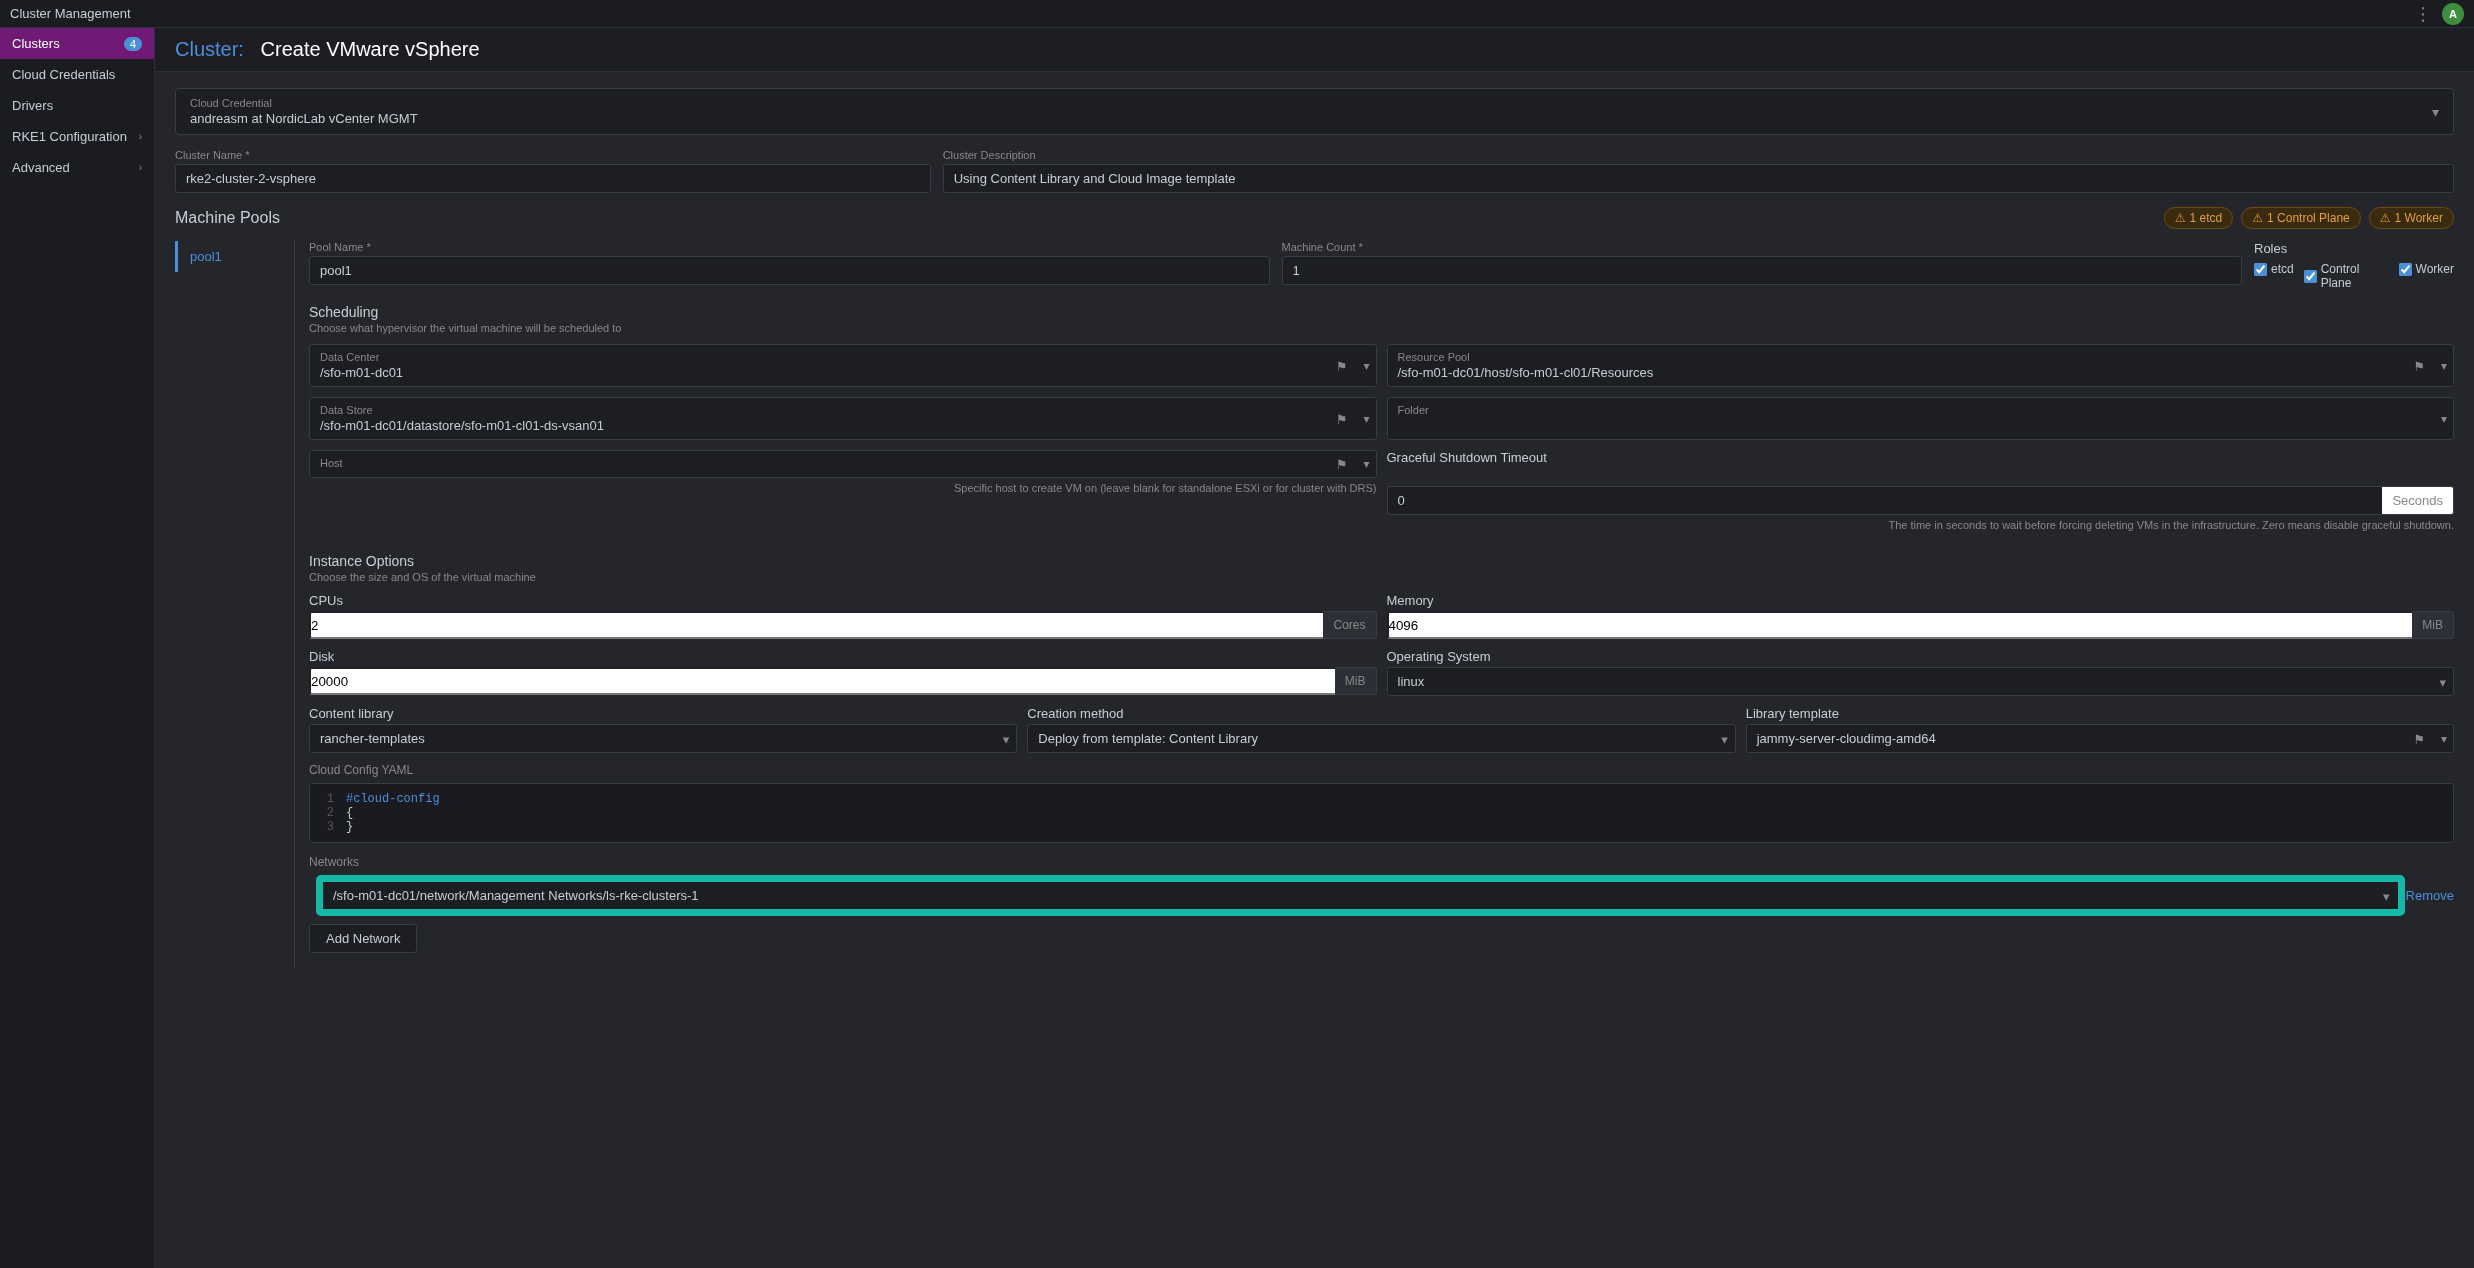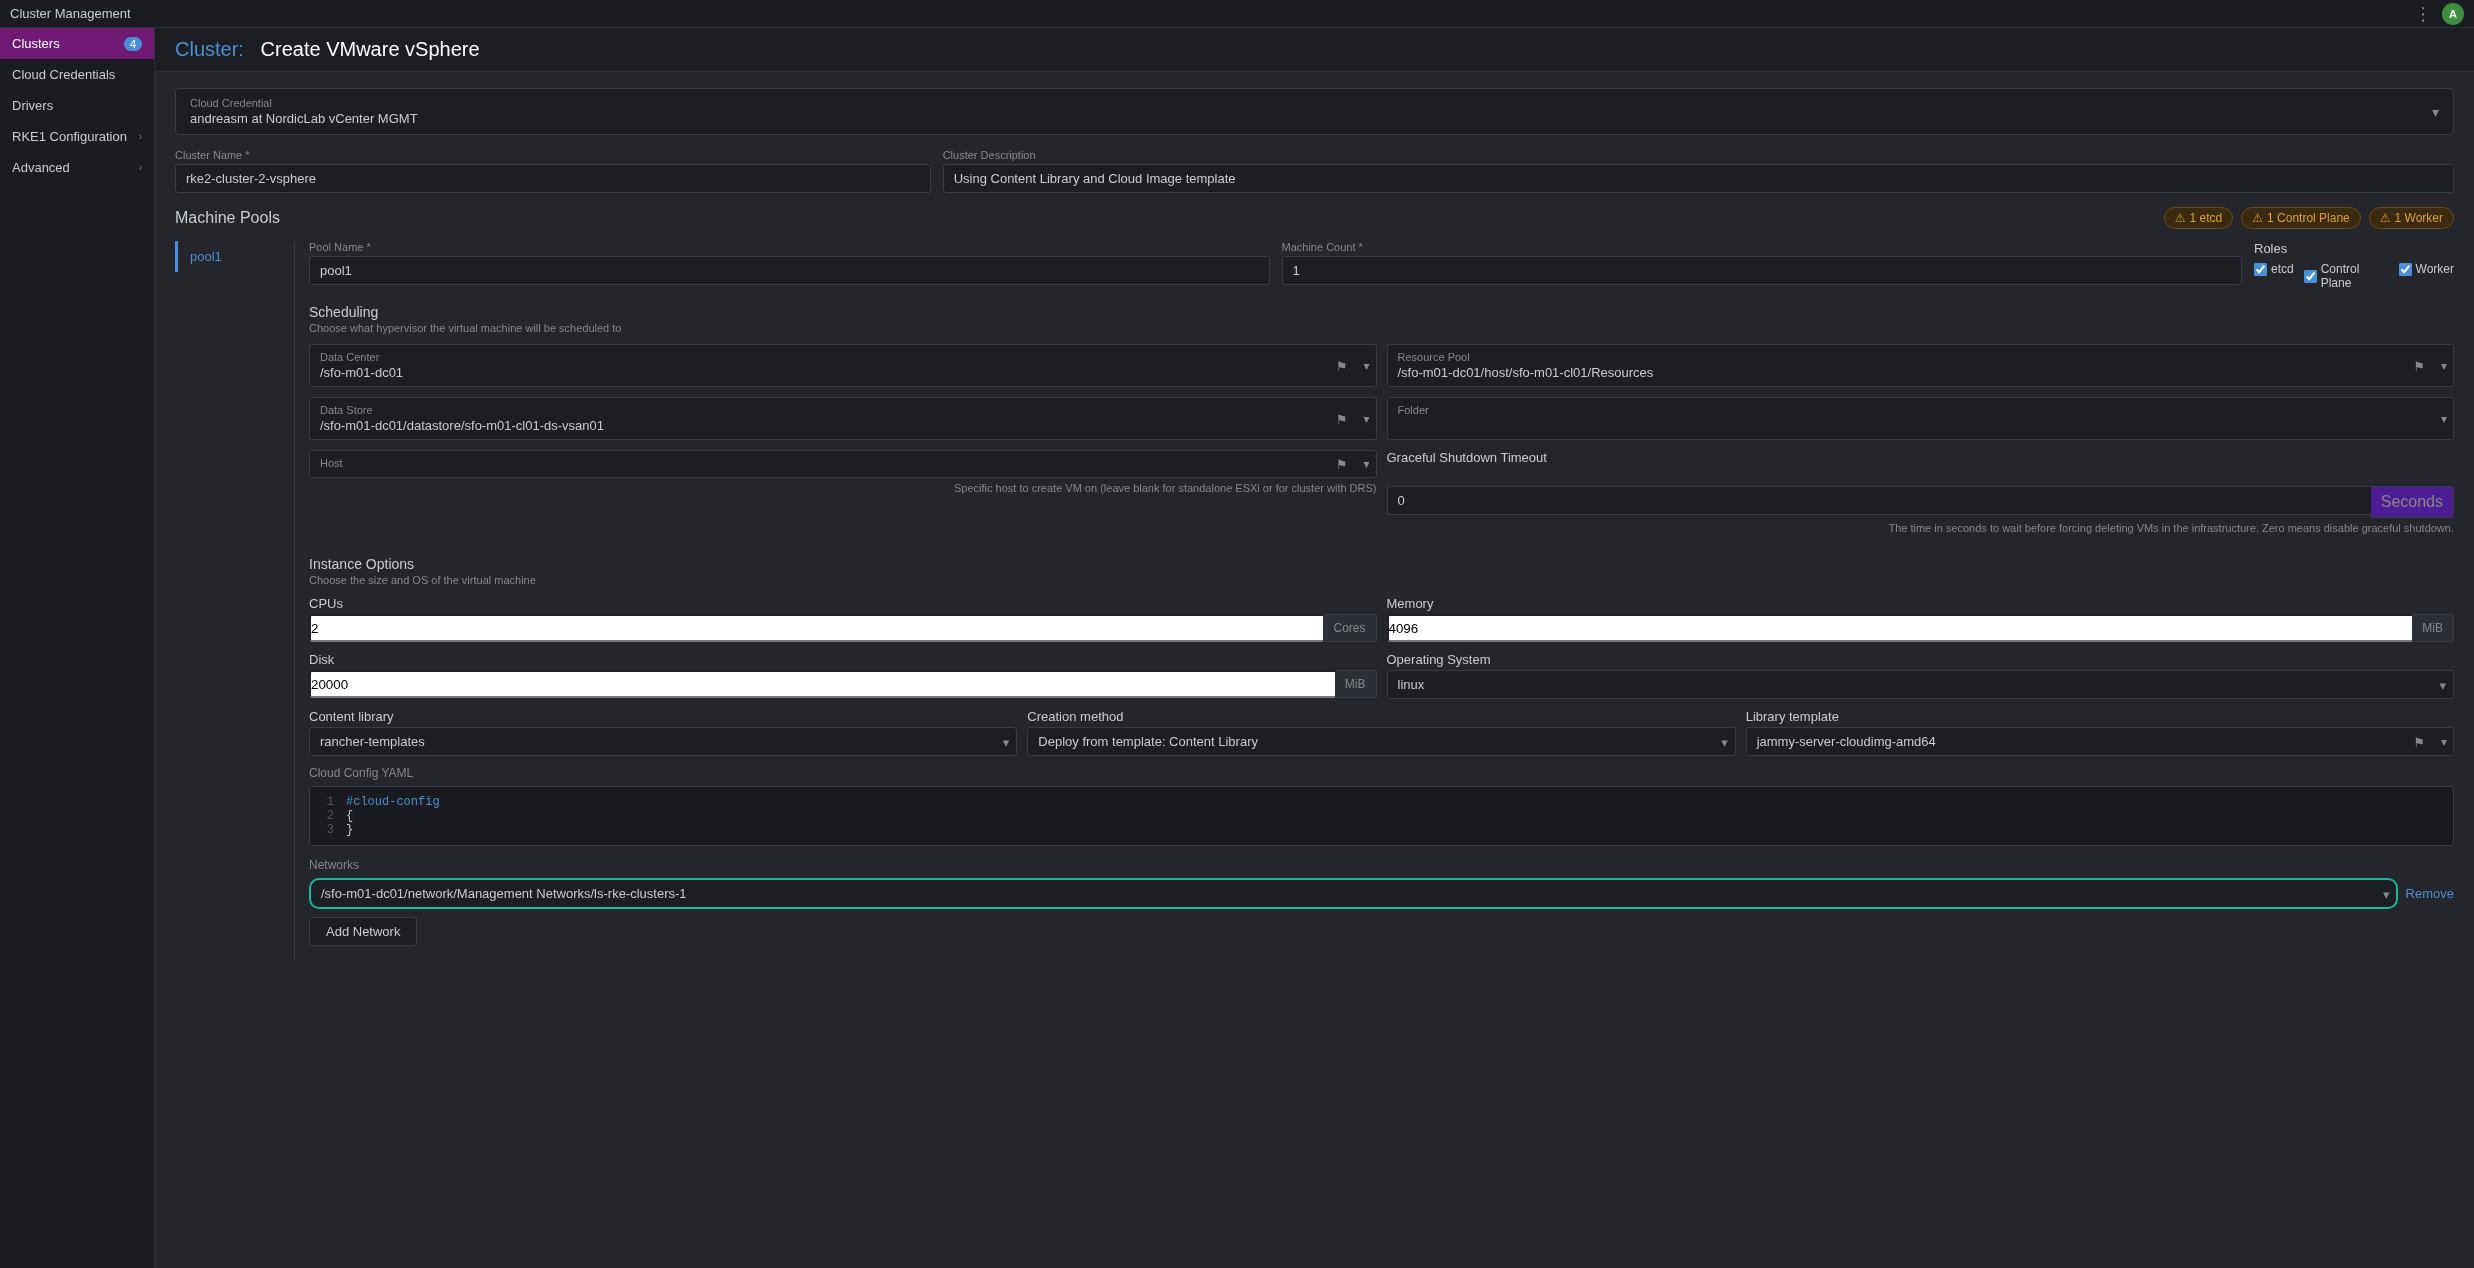--- a/index.html
+++ b/index.html
@@ -92,30 +92,30 @@
     .yaml-line { display: flex; }
     .yaml-line-num { color: #555; margin-right: 12px; user-select: none; min-width: 16px; text-align: right; }
     .yaml-comment { color: #4a90d9; }
     .yaml-brace { color: #c8cdd3; }
 
     
     .networks-section { margin-bottom: 10px; }
     .networks-label { font-size: 12px; color: #888; margin-bottom: 6px; }
     .network-row { display: flex; align-items: center; gap: 8px; margin-bottom: 8px; }
     .network-select { flex: 1; position: relative; }
-    .network-select select { width: 100%; background: #1d1e23; border: 2px solid #14b8a6; border-radius: 10px; color: #c8cdd3; padding: 6px 30px 6px 10px; font-size: 13px; outline: none; appearance: none; }
+    .network-select select { width: 100%; background: #1d1e23; border: 7px solid #14b8a6; border-radius: 5px; color: #c8cdd3; padding: 6px 30px 6px 10px; font-size: 13px; outline: none; appearance: none; margin-left: 7px; }
     .network-select::after { content: '▾'; position: absolute; right: 8px; top: 50%; transform: translateY(-50%); color: #888; pointer-events: none; }
     .remove-btn { color: #4a90d9; cursor: pointer; font-size: 13px; white-space: nowrap; }
 
     .add-network-btn { background: #1d1e23; border: 1px solid #3a3c44; color: #c8cdd3; padding: 6px 16px; border-radius: 3px; cursor: pointer; font-size: 13px; }
 
     
     .graceful-row { display: flex; align-items: flex-start; gap: 0; }
     .graceful-input { flex: 1; }
-    .graceful-suffix { background: #4c1d95; border: 1px solid #3a3c44; border-left: none; border-radius: 0 3px 3px 0; padding: 6px 10px; color: #888; font-size: 16px; display: flex; align-items: center; }
+    .graceful-suffix { background: #ffffff; border: 1px solid #3a3c44; border-left: none; border-radius: 0 3px 3px 0; padding: 6px 10px; color: #888; font-size: 13px; display: flex; align-items: center; }
 
     .full-input { width: 100%; background: #1d1e23; border: 1px solid #3a3c44; border-radius: 3px; color: #c8cdd3; padding: 6px 10px; font-size: 13px; outline: none; }
     .full-input.left-radius { border-radius: 3px 0 0 3px; border-right: none; }
   </style>
 </head>
 <body>
 
 <div class="top-bar">
   <span class="top-bar-title">Cluster Management</span>
   <span class="top-bar-dots">⋮</span>

